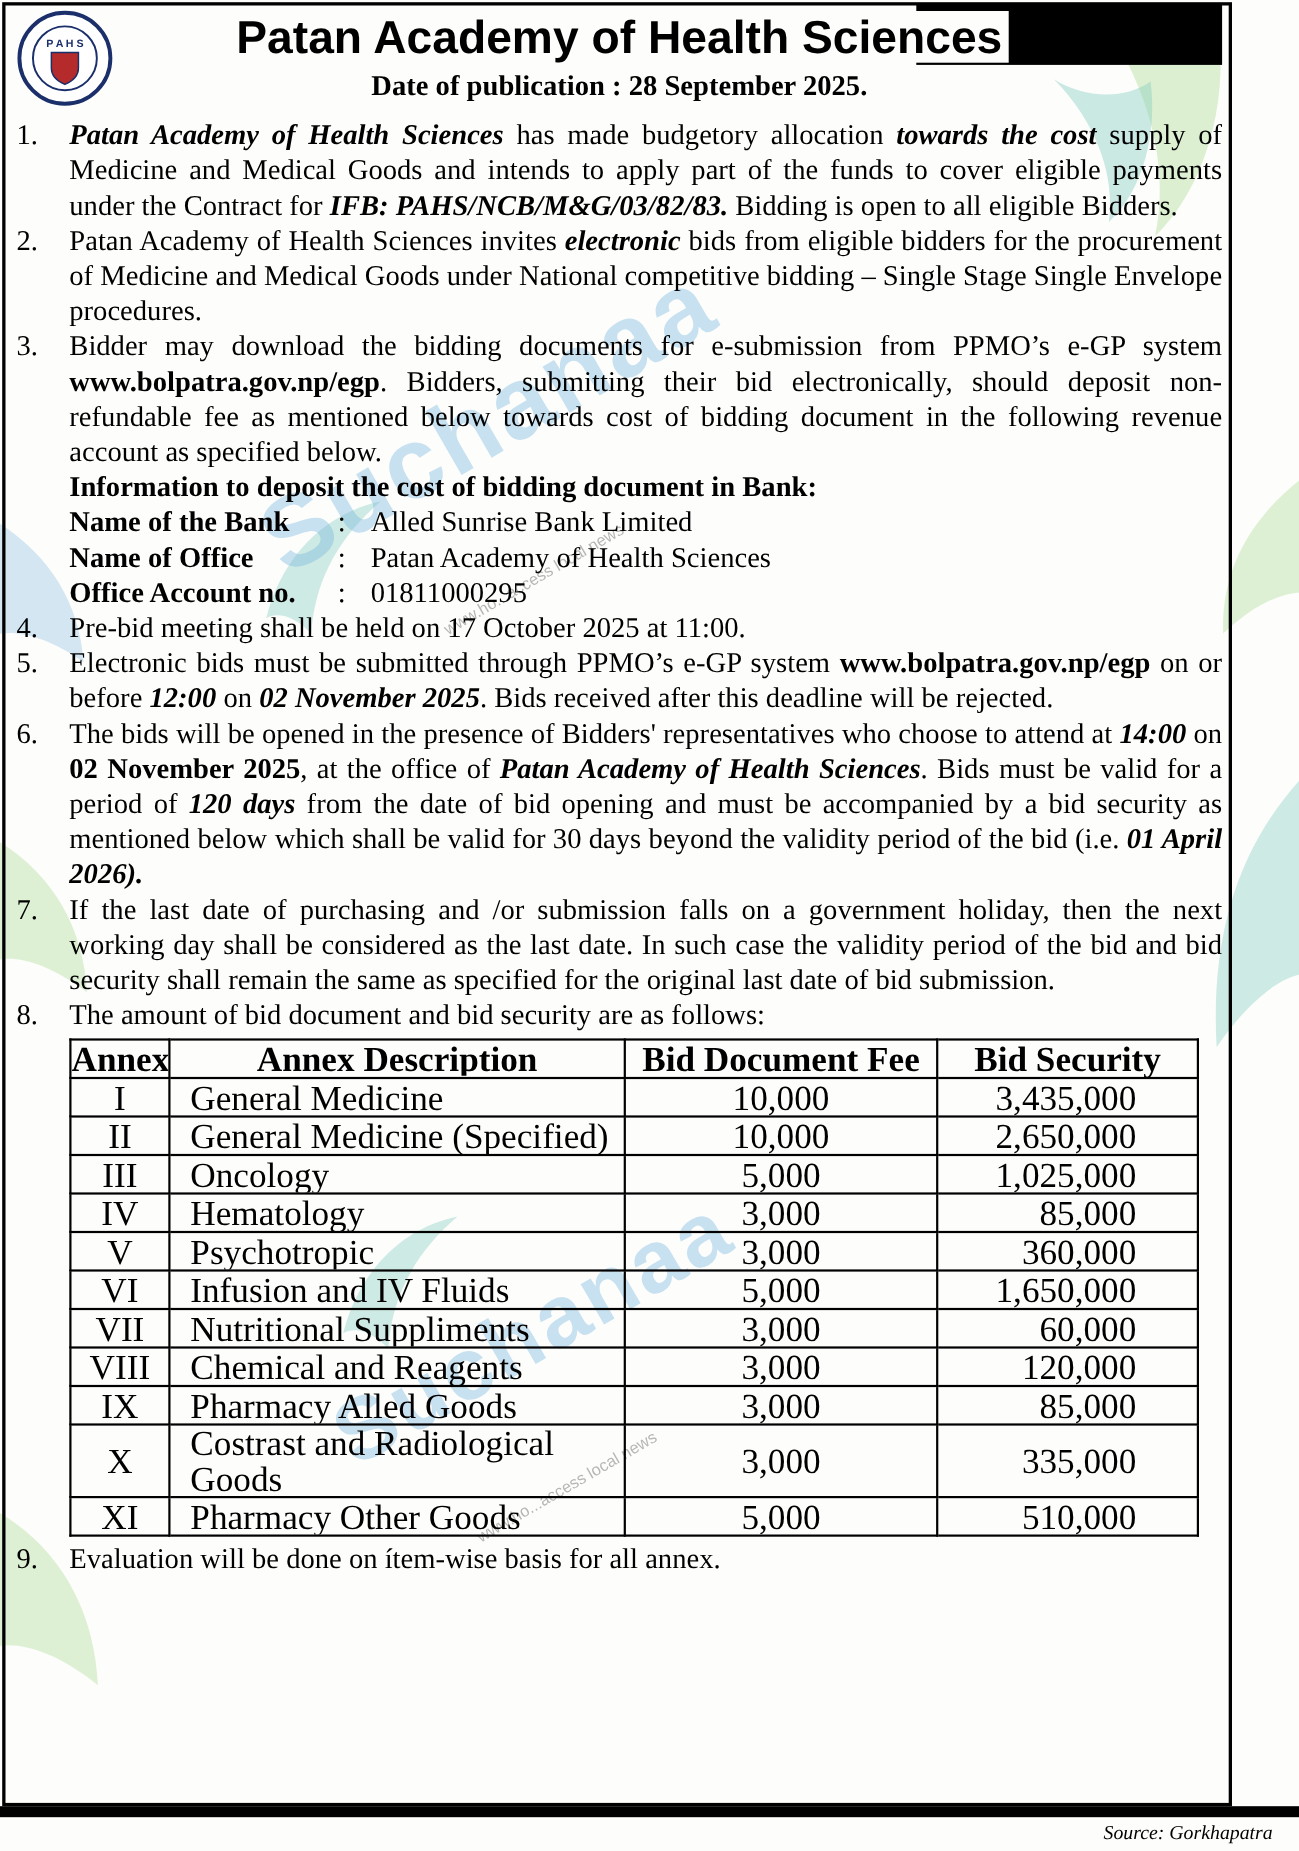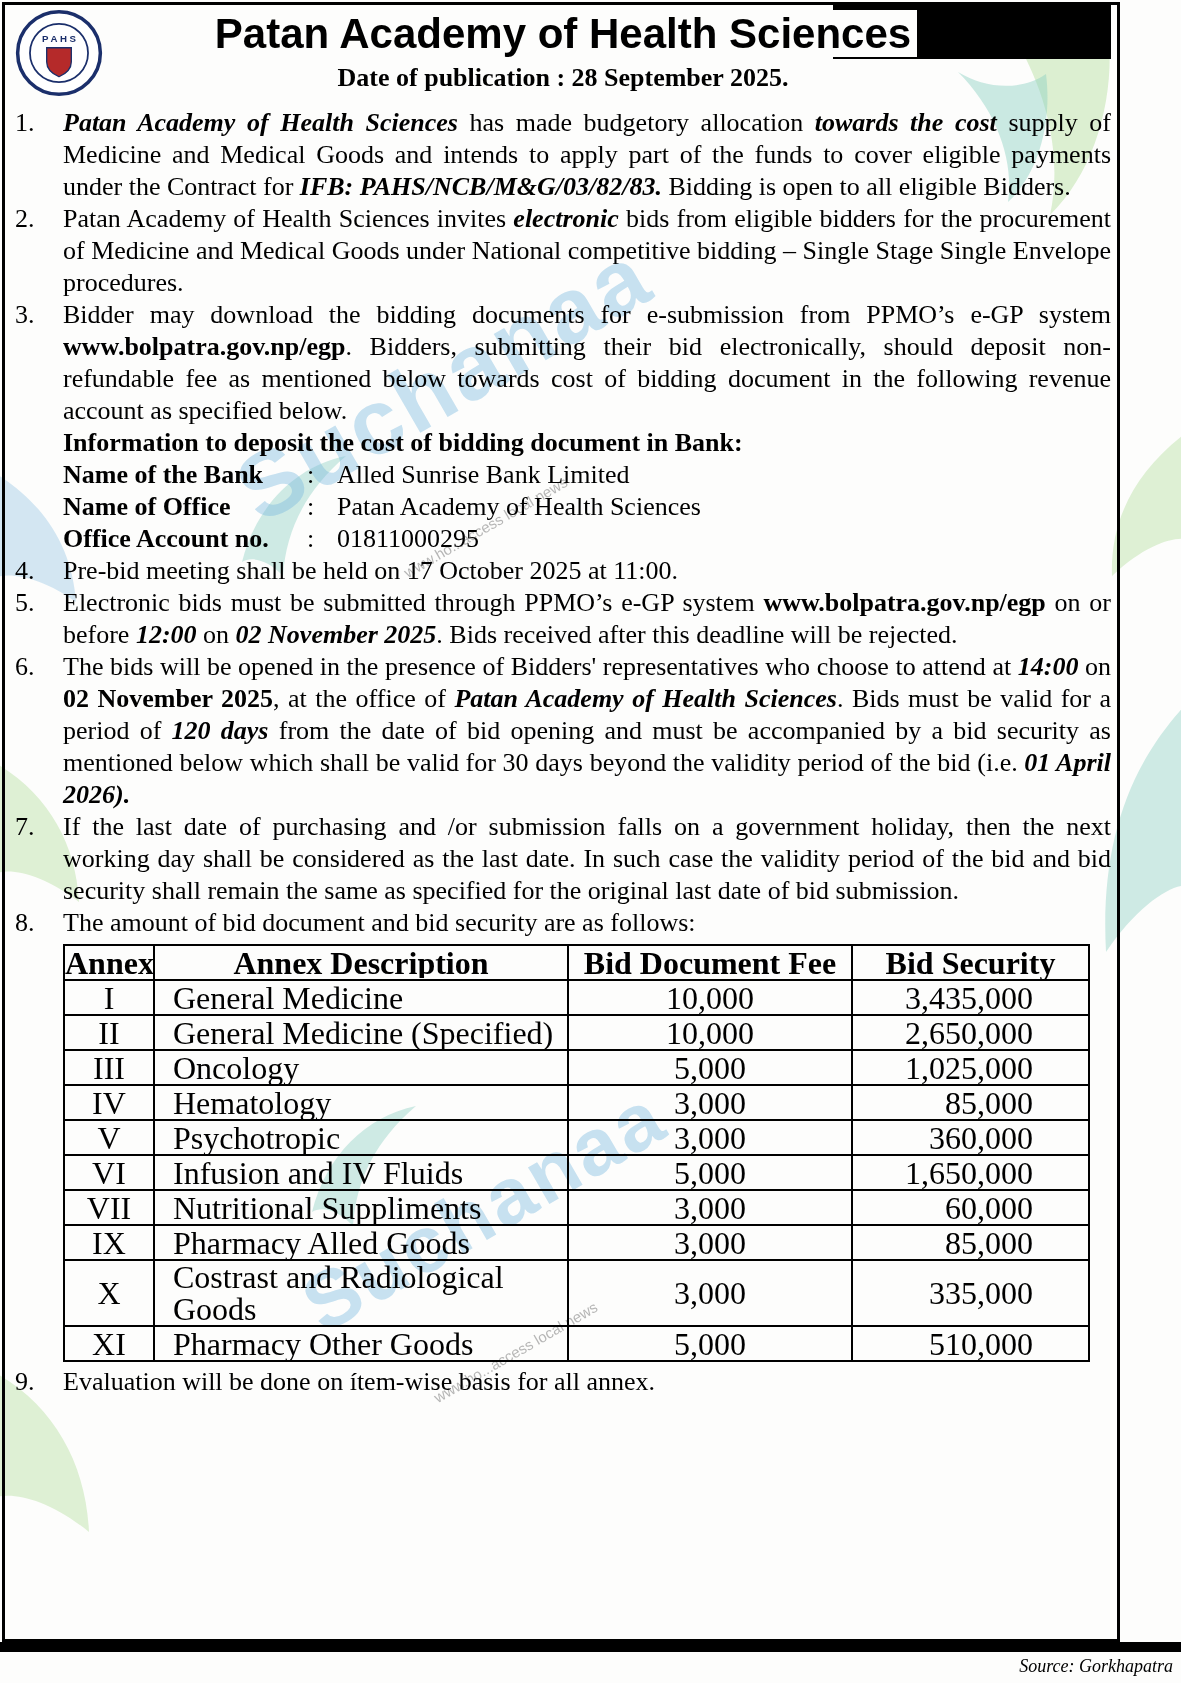--- a/index.html
+++ b/index.html
@@ -29,21 +29,21 @@
   .fee-table{border-collapse:collapse;width:1027px;margin:5px 0 4px 0;table-layout:fixed;}
   .fee-table th,.fee-table td{border:2px solid #000;font-size:32px;height:33px;padding:0;overflow:hidden;}
   .fee-table th{font-weight:bold;text-align:center;}
   .fee-table th:nth-child(1),.fee-table td:nth-child(1){width:88px;text-align:center;}
   .fee-table th:nth-child(2){width:412px;border-radius:16px;}
   .fee-table td:nth-child(2){text-align:left;padding-left:18px;}
   .fee-table th:nth-child(3),.fee-table td:nth-child(3){width:282px;text-align:center;}
   .fee-table td:nth-child(4){text-align:right;padding-right:55px;}
 
   .bottom-bar{position:absolute;left:0;top:1642px;width:1181px;height:10px;background:#000;}
-  .source{position:absolute;right:8px;top:1656px;font-size:18px;font-style:italic;}
+  .source{position:absolute;right:24px;top:1656px;font-size:18px;font-style:italic;}
 
   .wm-layer{position:absolute;left:0;top:0;width:1181px;height:1683px;z-index:5;pointer-events:none;mix-blend-mode:multiply;}
   .wm-svg{position:absolute;left:0;top:0;}
   .wm-brand{position:absolute;font-family:"Liberation Sans",sans-serif;font-weight:bold;color:rgba(120,185,224,0.40);letter-spacing:3px;transform-origin:0 50%;white-space:nowrap;}
   .wm-brand.one{left:245px;top:445px;font-size:92px;transform:rotate(-30deg);}
   .wm-brand.two{left:310px;top:1265px;font-size:80px;transform:rotate(-30deg);}
   .wm-tag{position:absolute;font-family:"Liberation Sans",sans-serif;font-size:15px;color:rgba(125,125,125,0.55);transform-origin:0 50%;white-space:nowrap;}
   .wm-tag.one{left:405px;top:565px;transform:rotate(-30deg);}
   .wm-tag.two{left:435px;top:1390px;transform:rotate(-30deg);}
 </style>
@@ -172,20 +172,26 @@
                 <td>5,000</td>
                 <td>1,650,000</td>
               </tr>
               <tr>
                 <td>VII</td>
                 <td>Nutritional Suppliments</td>
                 <td>3,000</td>
                 <td>60,000</td>
               </tr>
               <tr>
+                <td>VIII</td>
+                <td>Chemical and Reagents</td>
+                <td>3,000</td>
+                <td>120,000</td>
+              </tr>
+              <tr>
                 <td>IX</td>
                 <td>Pharmacy Alled Goods</td>
                 <td>3,000</td>
                 <td>85,000</td>
               </tr>
               <tr>
                 <td>X</td>
                 <td>Costrast and Radiological Goods</td>
                 <td>3,000</td>
                 <td>335,000</td>

